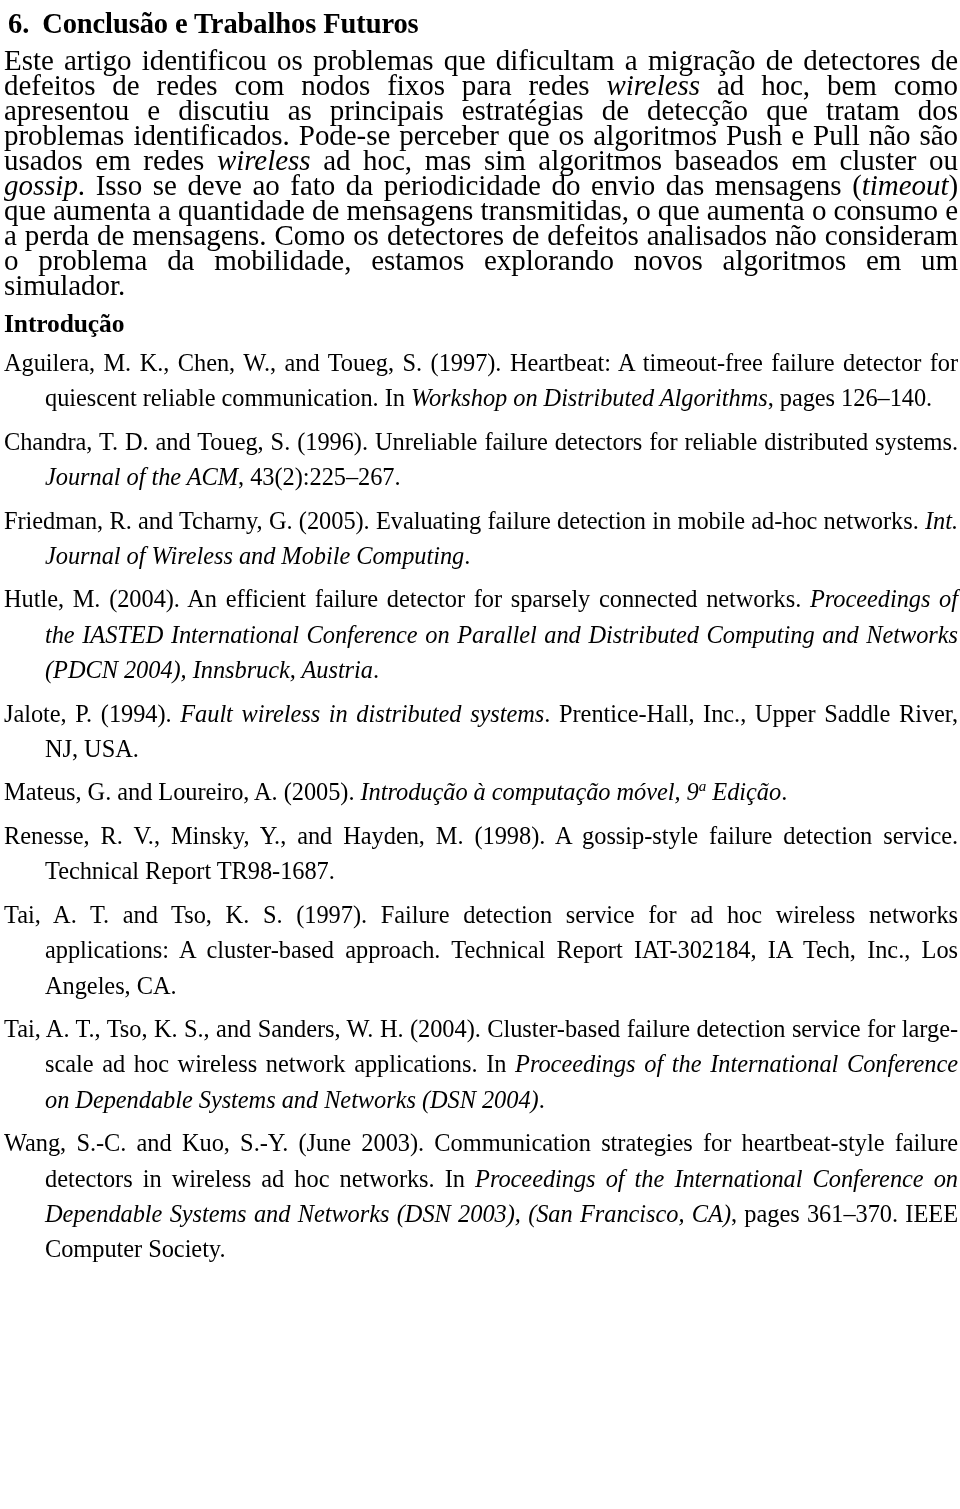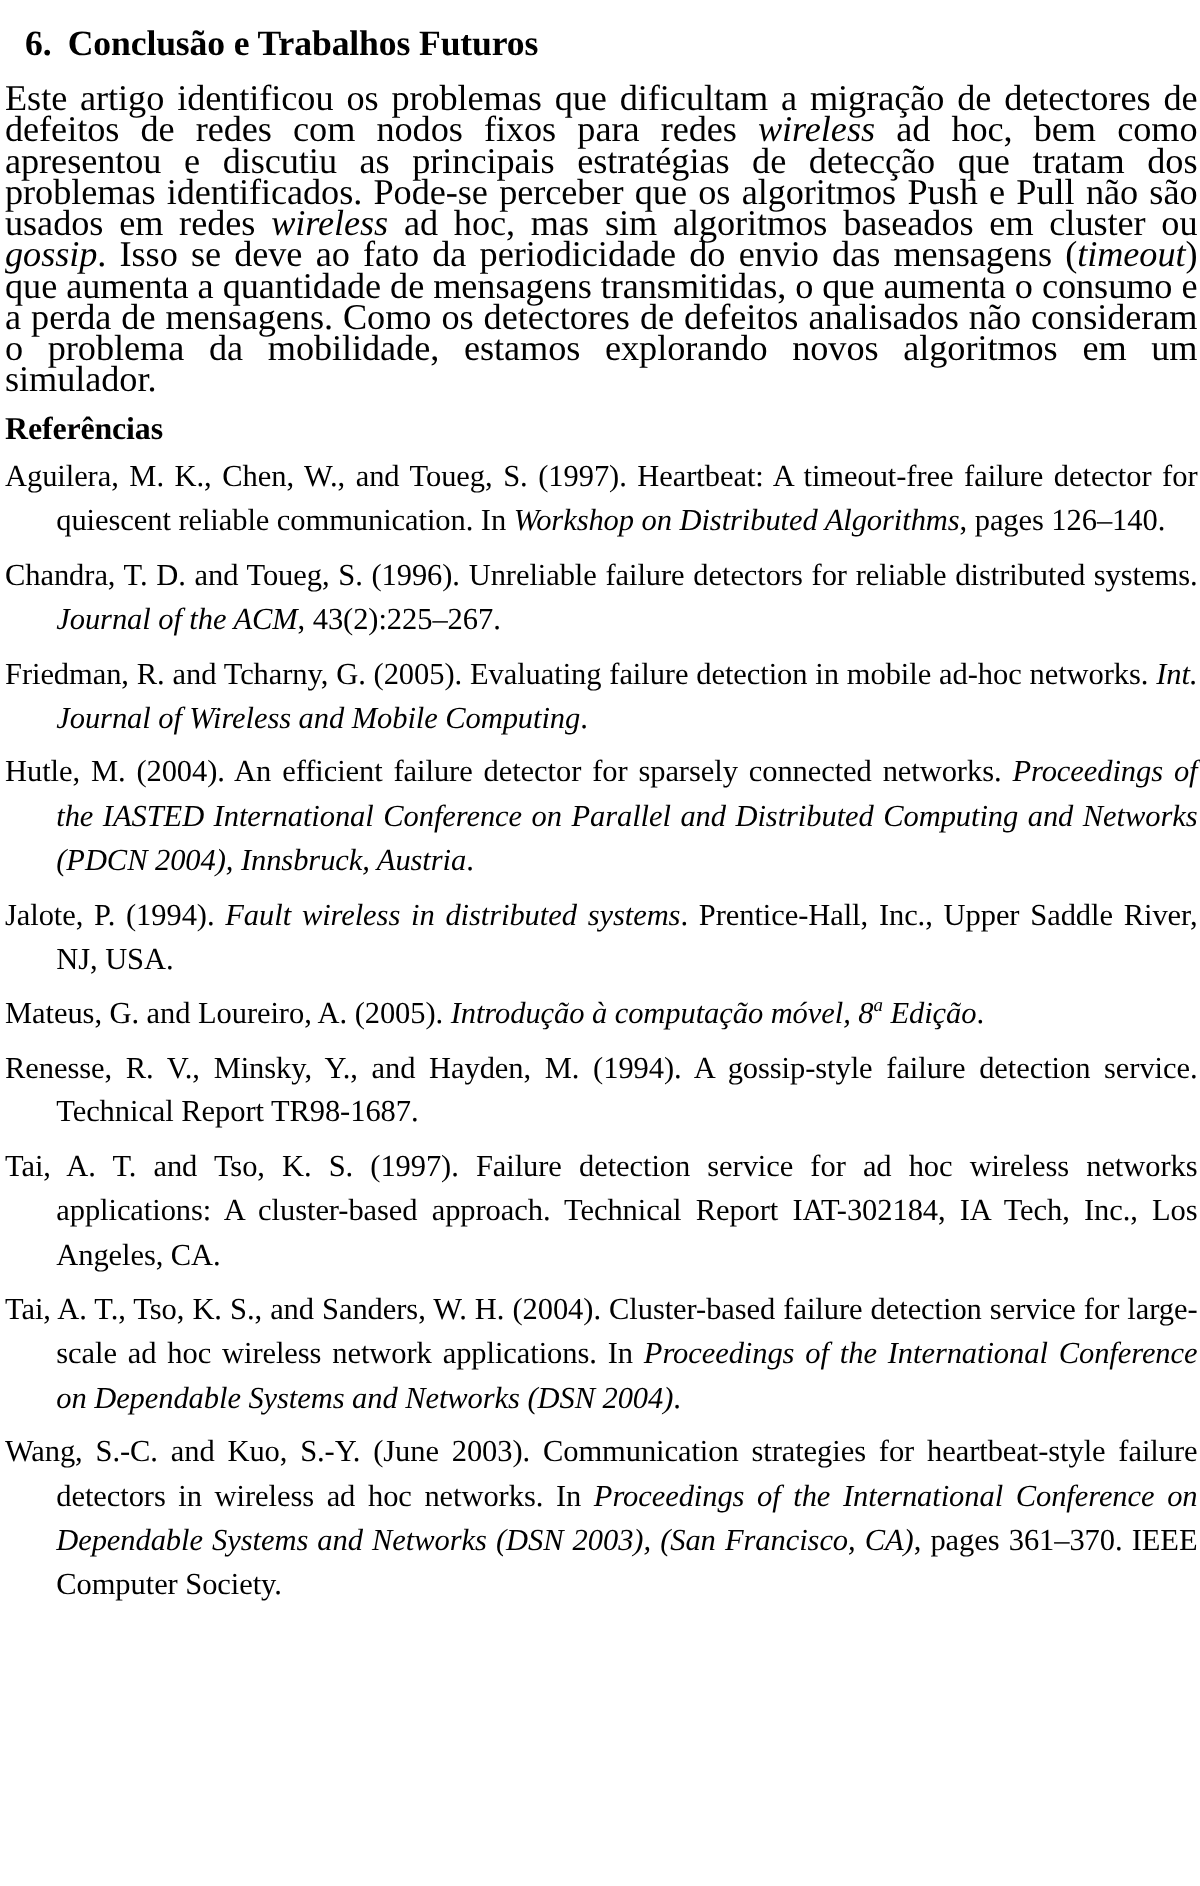--- a/index.html
+++ b/index.html
@@ -18,21 +18,21 @@
     position: relative;
     width: 960px;
     height: 1509px;
     box-sizing: border-box;
     padding: 0 2px 0 4px;
   }
   h1.section-heading {
     font-size: 28.5px;
     font-weight: bold;
     line-height: 1.0;
-    margin: 16px;
+    margin: 4px;
     padding: 6px 0 0 0;
     letter-spacing: -0.1px;
   }
   h1.section-heading .num {
     margin-right: 13px;
   }
   p.body-para {
     font-size: 29px;
     line-height: 25px;
     margin: 9px 0 0 0;
@@ -78,28 +78,28 @@
 <body>
 
 <div class="page">
 
   <h1 class="section-heading">
     <span class="num">6.</span><span>Conclusão e Trabalhos Futuros</span>
   </h1>
 
   <p class="body-para">Este artigo identificou os problemas que dificultam a migração de detectores de defeitos de redes com nodos fixos para redes <i>wireless</i> ad hoc, bem como apresentou e discutiu as principais estratégias de detecção que tratam dos problemas identificados.  Pode-se perceber que os algoritmos Push e Pull não são usados em redes <i>wireless</i> ad hoc, mas sim algoritmos baseados em cluster ou <i>gossip</i>. Isso se deve ao fato da periodicidade do envio das mensagens (<i>timeout</i>) que aumenta a quantidade de mensagens transmitidas, o que aumenta o consumo e a perda de mensagens.  Como os detectores de defeitos analisados não consideram o problema da mobilidade, estamos explorando novos algoritmos em um simulador.</p>
 
-  <h2 class="refs-heading">Referências</h2>
+  <h2 class="refs-heading">Introdução</h2>
 
   <div class="ref-list">
       <p class="ref-entry">Aguilera, M. K., Chen, W., and Toueg, S. (1997).  Heartbeat: A timeout-free failure detector for quiescent reliable communication.  In <i>Workshop on Distributed Algorithms</i>, pages 126–140.</p>
       <p class="ref-entry">Chandra, T. D. and Toueg, S. (1996).  Unreliable failure detectors for reliable distributed systems. <i>Journal of the ACM</i>, 43(2):225–267.</p>
       <p class="ref-entry">Friedman, R. and Tcharny, G. (2005).  Evaluating failure detection in mobile ad-hoc networks. <i>Int. Journal of Wireless and Mobile Computing</i>.</p>
       <p class="ref-entry">Hutle, M. (2004).  An efficient failure detector for sparsely connected networks. <i>Proceedings of the IASTED International Conference on Parallel and Distributed Computing and Networks (PDCN 2004), Innsbruck, Austria</i>.</p>
       <p class="ref-entry">Jalote, P. (1994). <i>Fault wireless in distributed systems</i>. Prentice-Hall, Inc., Upper Saddle River, NJ, USA.</p>
-      <p class="ref-entry">Mateus, G. and Loureiro, A. (2005). <i>Introdução à computação móvel, 8</i><i><sup>a</sup></i><i> Edição</i>.</p>
-      <p class="ref-entry">Renesse, R. V., Minsky, Y., and Hayden, M. (1994).  A gossip-style failure detection service. Technical Report TR98-1687.</p>
+      <p class="ref-entry">Mateus, G. and Loureiro, A. (2005). <i>Introdução à computação móvel, 9</i><i><sup>a</sup></i><i> Edição</i>.</p>
+      <p class="ref-entry">Renesse, R. V., Minsky, Y., and Hayden, M. (1998).  A gossip-style failure detection service. Technical Report TR98-1687.</p>
       <p class="ref-entry">Tai, A. T. and Tso, K. S. (1997).  Failure detection service for ad hoc wireless networks applications: A cluster-based approach.  Technical Report IAT-302184, IA Tech, Inc., Los Angeles, CA.</p>
       <p class="ref-entry">Tai, A. T., Tso, K. S., and Sanders, W. H. (2004). Cluster-based failure detection service for large-scale ad hoc wireless network applications.  In <i>Proceedings of the International Conference on Dependable Systems and Networks (DSN 2004)</i>.</p>
       <p class="ref-entry">Wang, S.-C. and Kuo, S.-Y. (June 2003).  Communication strategies for heartbeat-style failure detectors in wireless ad hoc networks.  In <i>Proceedings of the International Conference on Dependable Systems and Networks (DSN 2003), (San Francisco, CA)</i>, pages 361–370. IEEE Computer Society.</p>
     </div>
 
 </div>
 
 </body></html>

